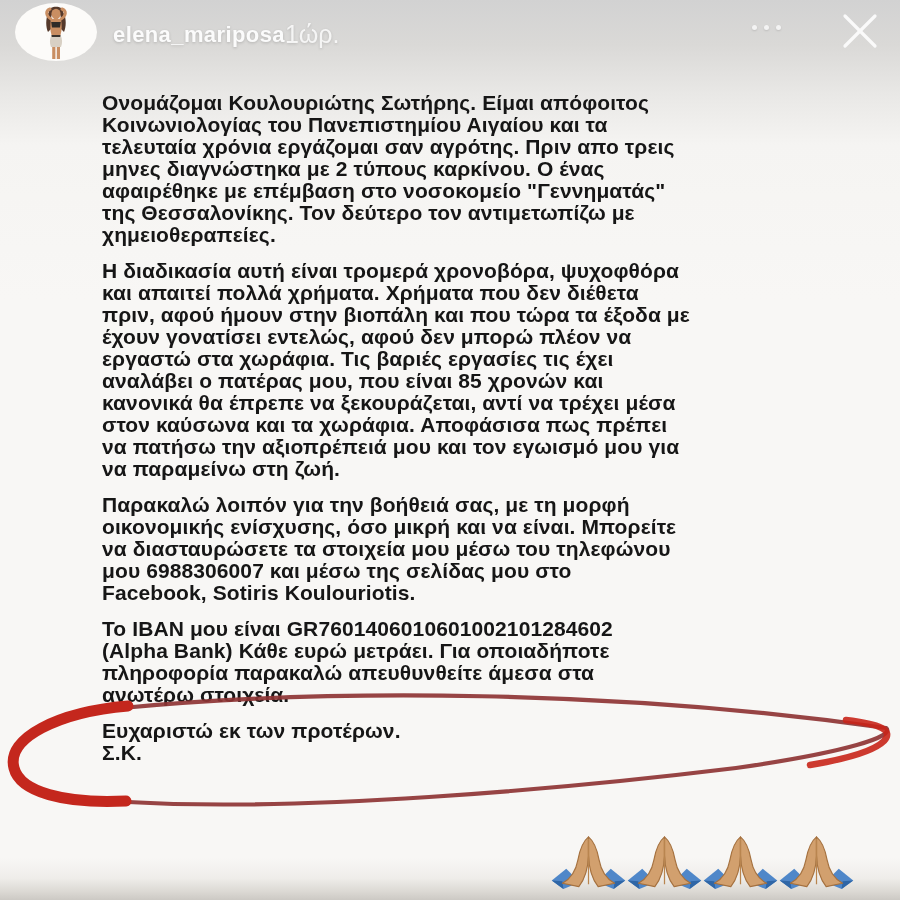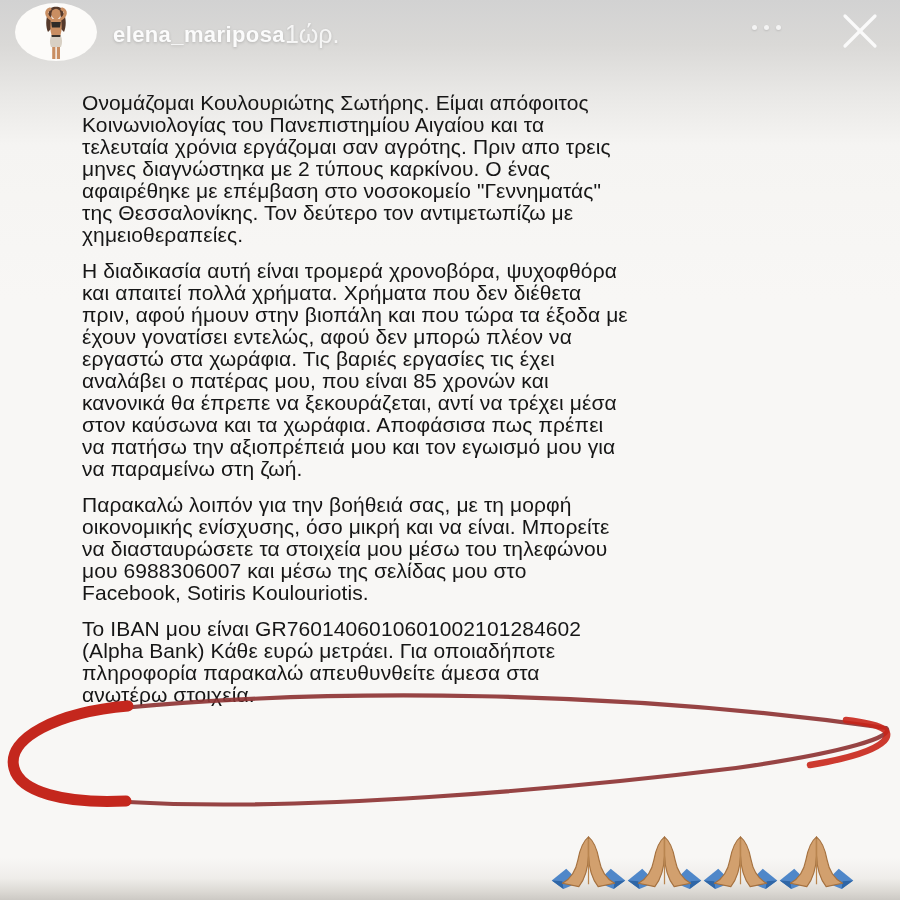--- a/index.html
+++ b/index.html
@@ -21,22 +21,22 @@
   .timestamp{
     font-size:25px;font-weight:400;color:rgba(255,255,255,.82);
     text-shadow:0 1px 3px rgba(0,0,0,.15);
   }
   .more-options{position:absolute;left:752px;top:25px;display:flex;gap:7px;cursor:pointer;}
   .more-options .dot{width:5px;height:5px;border-radius:50%;background:#f3f3f3;
     box-shadow:0 1px 2px rgba(0,0,0,.12);}
   .close-btn{position:absolute;left:839px;top:10px;width:42px;height:42px;cursor:pointer;}
   
   .content{
-    position:absolute;left:82px;top:92px;width:775px;
-    font-size:21px;line-height:22px;font-weight:400;color:#161616;
+    position:absolute;left:102px;top:92px;width:775px;
+    font-size:21px;line-height:22px;font-weight:700;color:#161616;
     letter-spacing:.1px;
   }
   .content p{margin:0 0 14px 0;white-space:pre-line;}
   
   .red-annotation{position:absolute;left:0;top:678px;width:900px;height:152px;pointer-events:none;}
   
   .emoji-row{position:absolute;left:549px;top:834px;display:flex;}
   .emoji-row svg{width:79px;height:58px;margin-right:-3px;}
   .defs-holder{position:absolute;width:0;height:0;overflow:hidden;}
 </style>
@@ -103,20 +103,22 @@
 να παραμείνω στη ζωή.</p>
     <p>Παρακαλώ λοιπόν για την βοήθειά σας, με τη μορφή
 οικονομικής ενίσχυσης, όσο μικρή και να είναι. Μπορείτε
 να διασταυρώσετε τα στοιχεία μου μέσω του τηλεφώνου
 μου 6988306007 και μέσω της σελίδας μου στο
 Facebook, Sotiris Koulouriotis.</p>
     <p>Το IBAN μου είναι GR7601406010601002101284602
 (Alpha Bank) Κάθε ευρώ μετράει. Για οποιαδήποτε
 πληροφορία παρακαλώ απευθυνθείτε άμεσα στα
 ανωτέρω στοιχεία.</p>
+    <p>Ευχαριστώ εκ των προτέρων.
+Σ.Κ.</p>
   </div>
 
   <svg class="red-annotation" viewBox="0 0 900 152">
 
     <path d="M122 30 C330 10 620 12 886 50 C896 58 848 74 736 90 C556 112 300 134 128 124" fill="none" stroke="#8e3434" stroke-width="4.2" stroke-linecap="round" opacity="0.92"></path>
 
     <path d="M128 28 C58 34 6 60 14 90 C20 114 64 126 126 123" fill="none" stroke="#c4271d" stroke-width="11" stroke-linecap="round"></path>
 
     <path d="M846 42 C880 46 894 52 884 63 C874 73 846 81 810 87" fill="none" stroke="#c8251a" stroke-width="6.5" stroke-linecap="round" opacity="0.9"></path>
   </svg>

